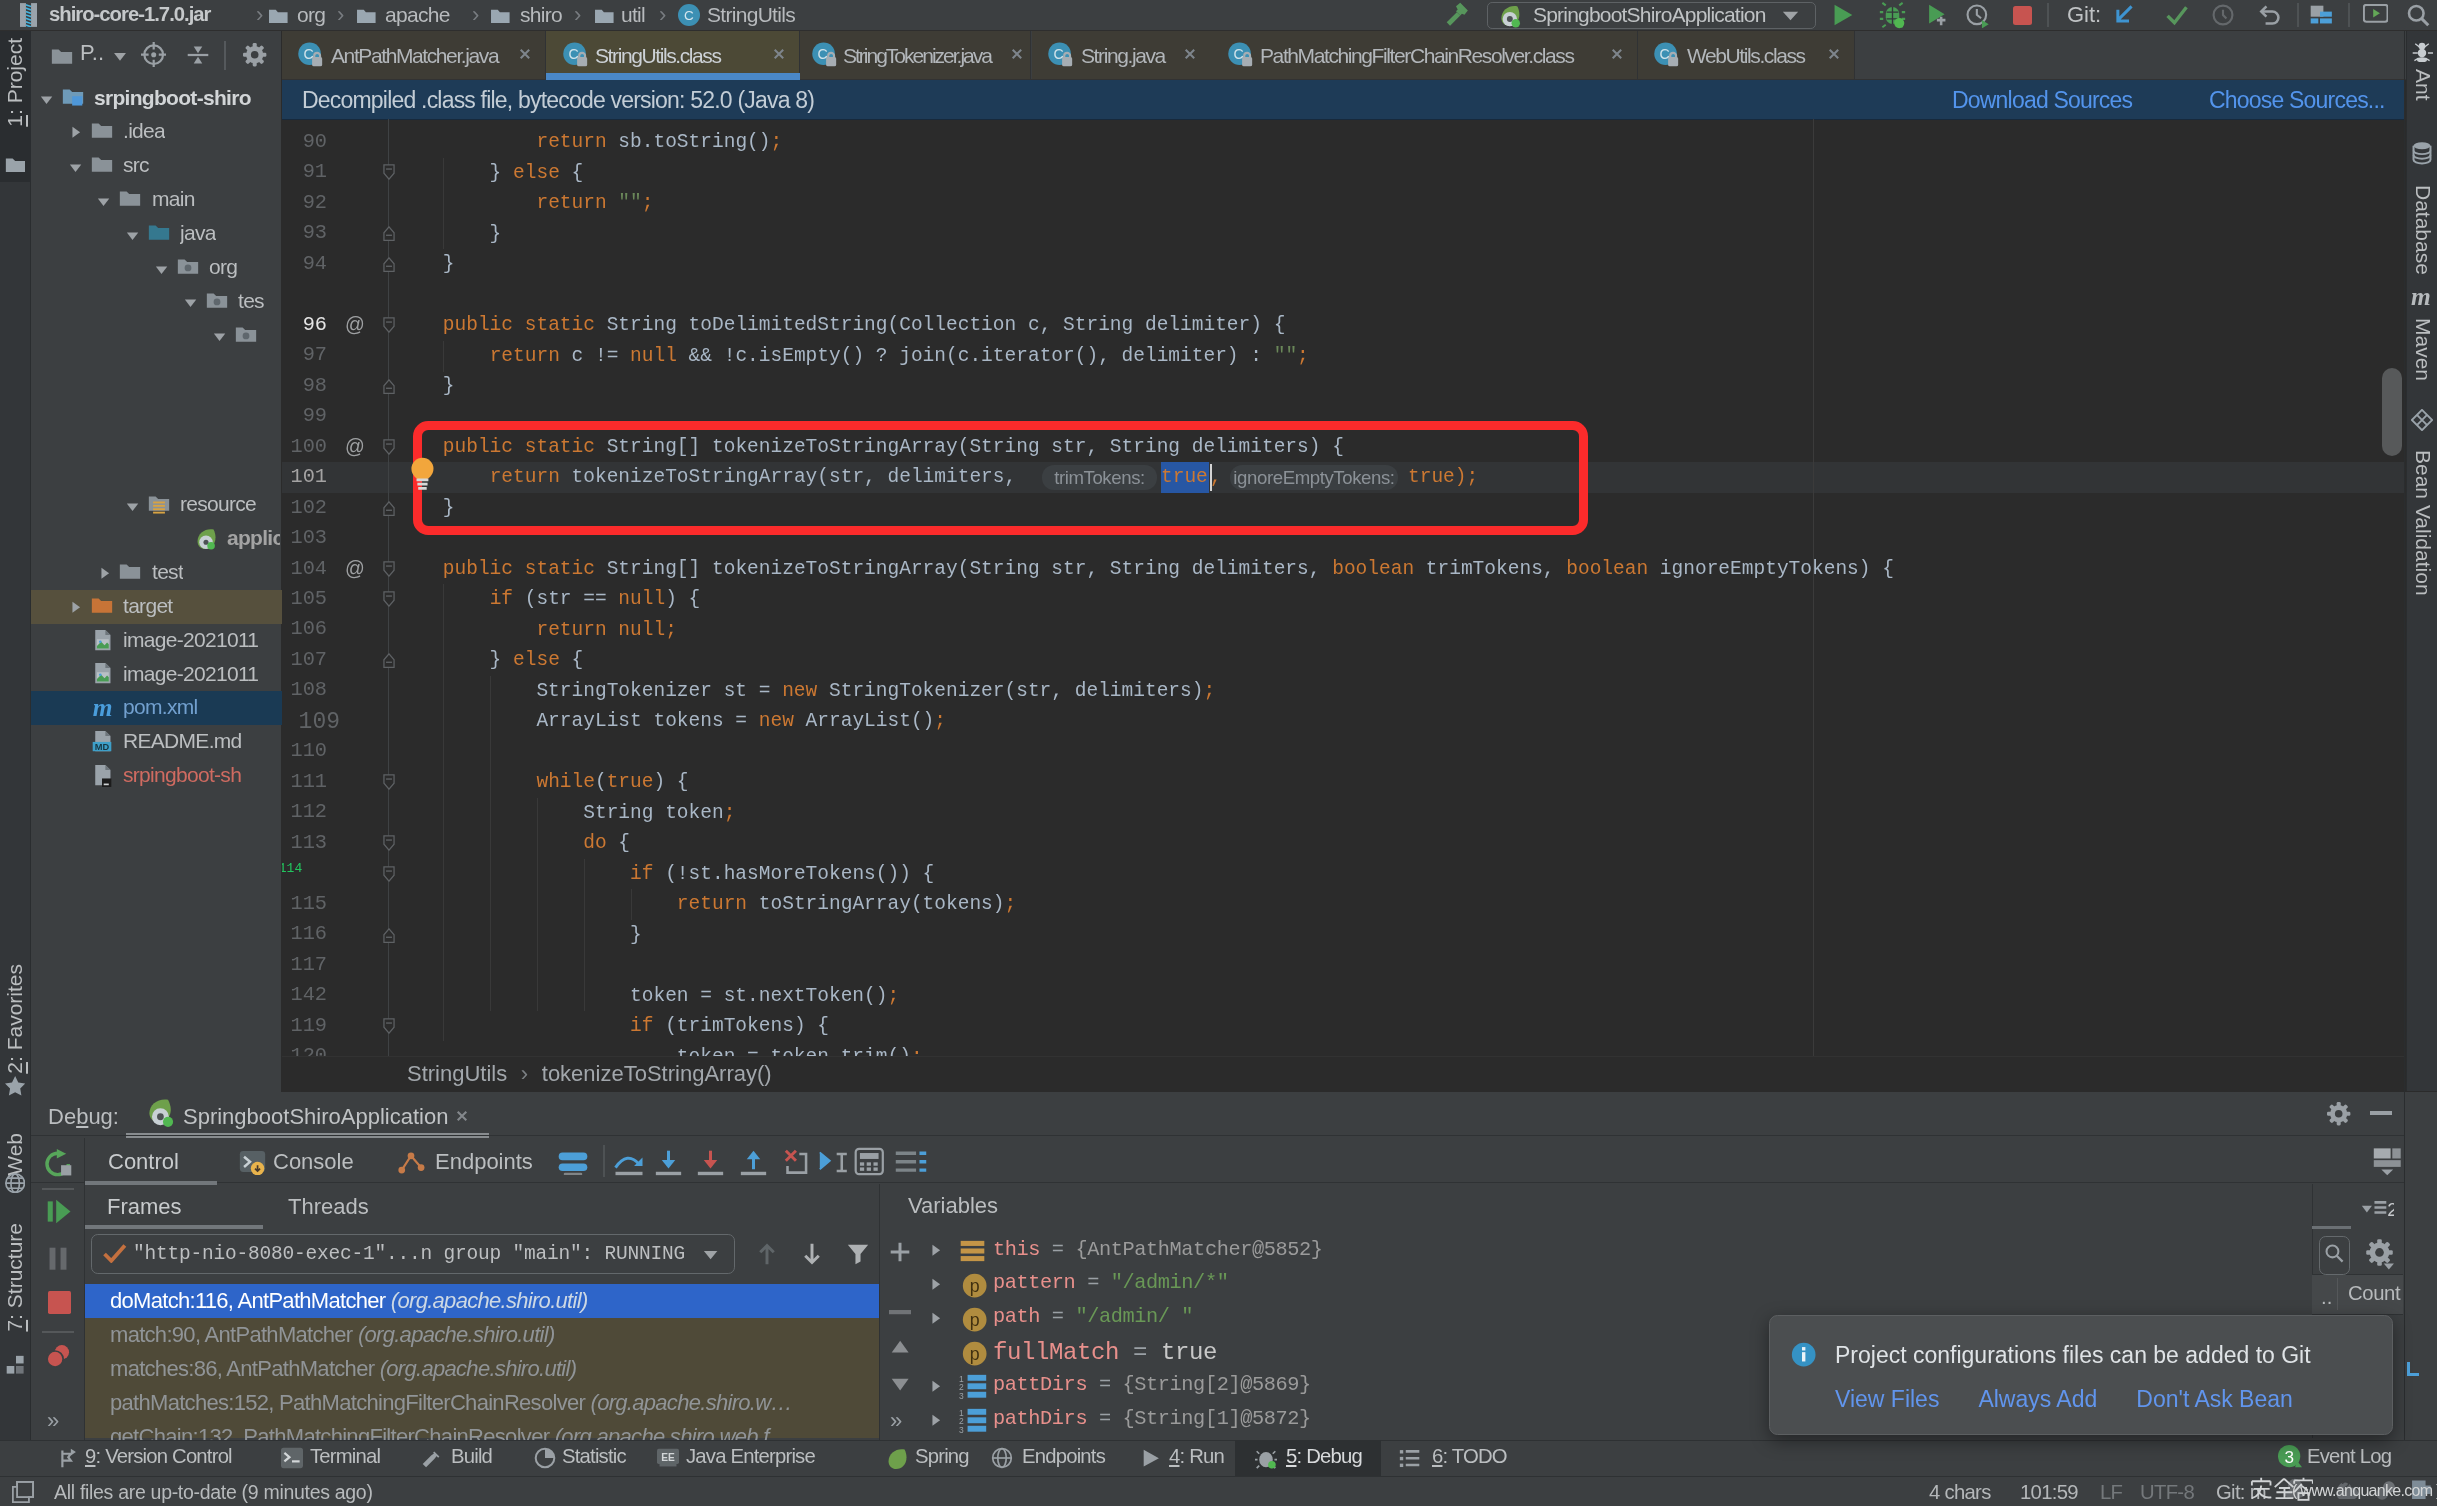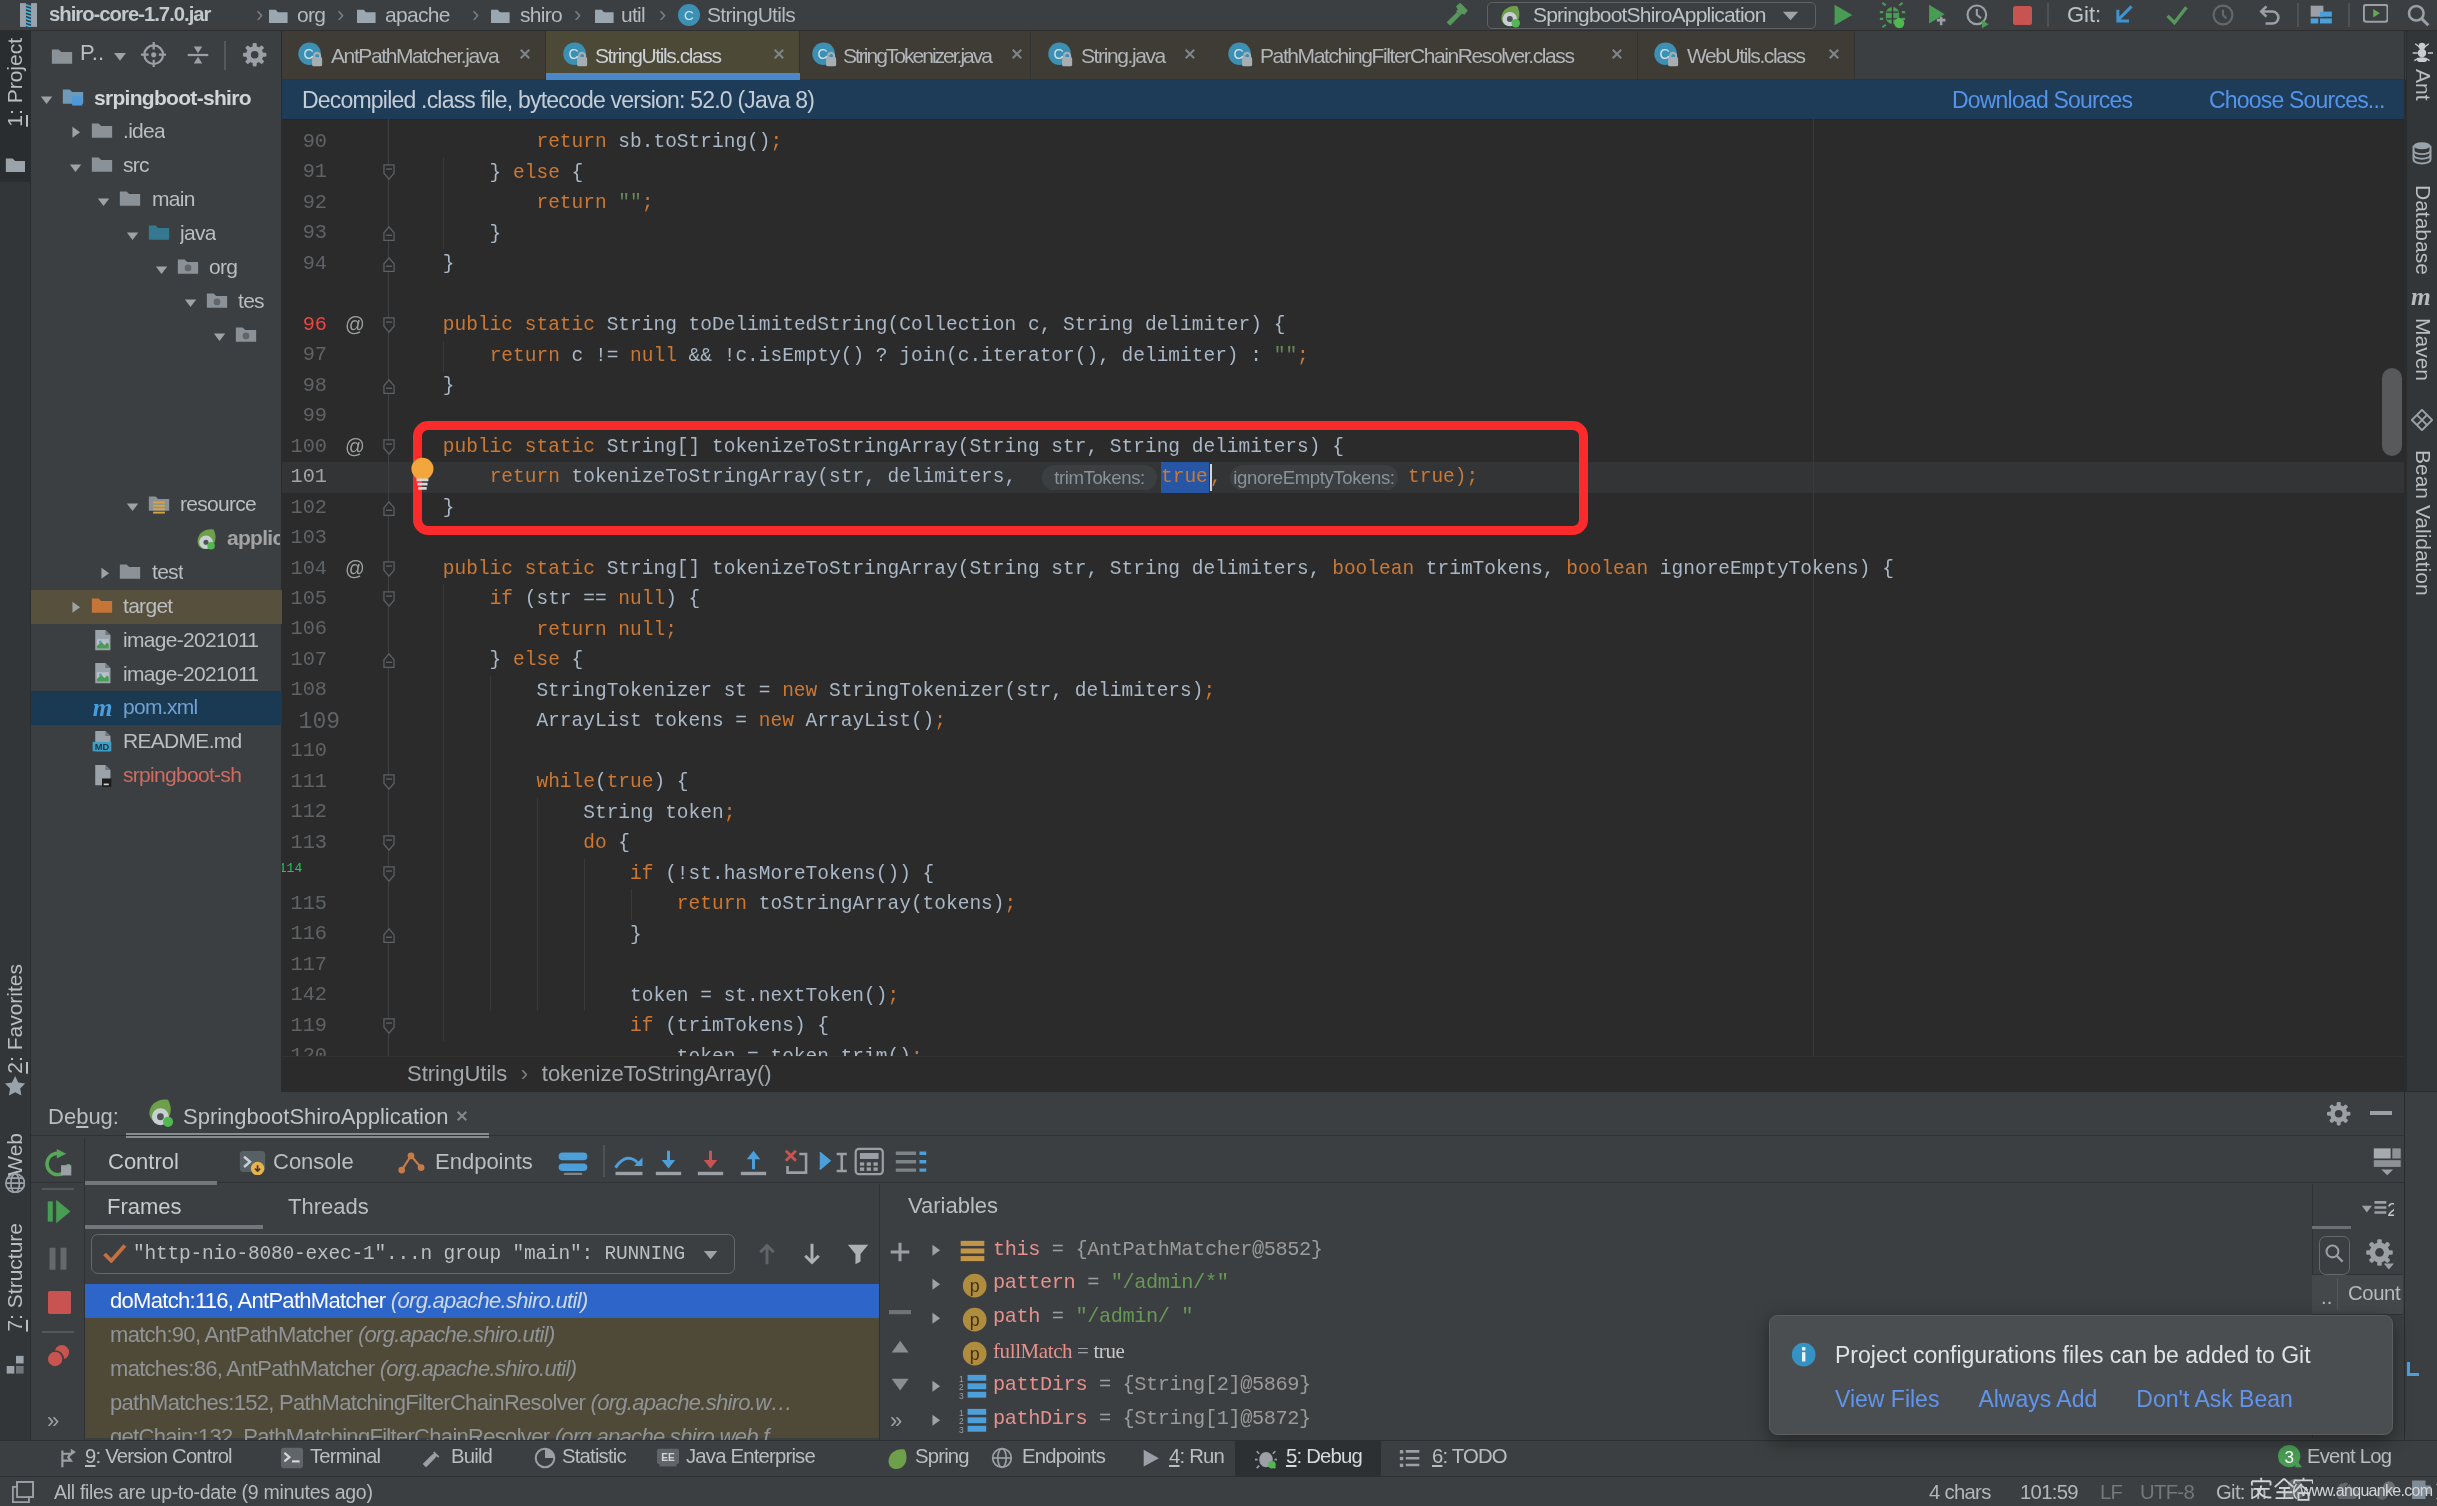--- a/index.html
+++ b/index.html
@@ -357,21 +357,21 @@
 <svg style="position:absolute;left:383px;top:226px;" class="" width="12" height="15.2" viewBox="0 0 14 18">
     <path d="M1 17 h12 v-9 l-6 -7 -6 7 z" fill="#2b2b2b" stroke="#5e6164" stroke-width="1.5"></path>
     <path d="M3.5 11 h7" stroke="#5e6164" stroke-width="1.6"></path>
   </svg>
 <div class="abs" style="left:254px;top:252px;width:73px;text-align:right;font-family:'Liberation Mono',monospace;font-size:20.3px;color:#606366">94</div>
 <svg style="position:absolute;left:383px;top:257px;" class="" width="12" height="15.2" viewBox="0 0 14 18">
     <path d="M1 17 h12 v-9 l-6 -7 -6 7 z" fill="#2b2b2b" stroke="#5e6164" stroke-width="1.5"></path>
     <path d="M3.5 11 h7" stroke="#5e6164" stroke-width="1.6"></path>
   </svg>
 <div class="abs" style="left:254px;top:282px;width:73px;text-align:left;font-family:'Liberation Mono',monospace;font-size:20.3px;color:#fde047">95</div>
-<div class="abs" style="left:254px;top:313px;width:73px;text-align:right;font-family:'Liberation Mono',monospace;font-size:20.3px;color:#ef4444">96</div>
+<div class="abs" style="left:254px;top:313px;width:73px;text-align:right;font-family:'Liberation Mono',monospace;font-size:20.3px;color:#e5e5e5">96</div>
 <div class="abs" style="left:345px;top:313px;font-size:19.5px;color:#9ea0a2">@</div>
 <svg style="position:absolute;left:383px;top:317px;" class="" width="12" height="16" viewBox="0 0 14 19">
     <path d="M1 1 h12 v10 l-6 7 -6 -7 z" fill="#2b2b2b" stroke="#5e6164" stroke-width="1.5"></path>
     <path d="M3.5 6 h7" stroke="#5e6164" stroke-width="1.6"></path>
   </svg>
 <div class="abs" style="left:254px;top:343px;width:73px;text-align:right;font-family:'Liberation Mono',monospace;font-size:20.3px;color:#606366">97</div>
 <div class="abs" style="left:254px;top:374px;width:73px;text-align:right;font-family:'Liberation Mono',monospace;font-size:20.3px;color:#606366">98</div>
 <svg style="position:absolute;left:383px;top:379px;" class="" width="12" height="15.2" viewBox="0 0 14 18">
     <path d="M1 17 h12 v-9 l-6 -7 -6 7 z" fill="#2b2b2b" stroke="#5e6164" stroke-width="1.5"></path>
     <path d="M3.5 11 h7" stroke="#5e6164" stroke-width="1.6"></path>
@@ -722,21 +722,21 @@
   </svg>
 <svg style="position:absolute;left:962px;top:1307px;" class="" width="25.4" height="25.4" viewBox="0 0 30 30">
     <circle cx="15" cy="15" r="14" fill="#b08c3f"></circle>
     <text x="15" y="23" text-anchor="middle" font-family="Liberation Sans" font-size="21" fill="#403010">p</text>
   </svg>
 <div class="abs" style="left:993px;top:1305px;font-family:'Liberation Mono',monospace;font-size:20.3px;letter-spacing:-0.4px;white-space:nowrap"><span style="color:#e8908c">path</span><span style="color:#9aa0a5"> = </span><span style="color:#699856">"/admin/ "</span></div>
 <svg style="position:absolute;left:962px;top:1341px;" class="" width="25.4" height="25.4" viewBox="0 0 30 30">
     <circle cx="15" cy="15" r="14" fill="#b08c3f"></circle>
     <text x="15" y="23" text-anchor="middle" font-family="Liberation Sans" font-size="21" fill="#403010">p</text>
   </svg>
-<div class="abs" style="left:993px;top:1339px;font-family:Liberation Serif, serif;font-size:21px;letter-spacing:-0.4px;white-space:nowrap"><span style="color:#e8908c">fullMatch</span><span style="color:#9aa0a5"> = </span><span style="color:#c8c8c8">true</span></div>
+<div class="abs" style="left:993px;top:1339px;font-family:Liberation Mono, monospace;font-size:24px;letter-spacing:-0.4px;white-space:nowrap"><span style="color:#e8908c">fullMatch</span><span style="color:#9aa0a5"> = </span><span style="color:#c8c8c8">true</span></div>
 <svg style="position:absolute;left:929px;top:1380px;" class="" width="12" height="12.7" viewBox="0 0 14 15">
     <path fill="#9da2a6" d="M4 1 L13 7.5 L4 14 z"></path>
   </svg>
 <svg style="position:absolute;left:959px;top:1374px;" class="" width="29" height="25.4" viewBox="0 0 34 30">
     <text x="0" y="9" font-size="10" fill="#9aa0a5" font-family="Liberation Sans">1</text>
     <text x="0" y="19" font-size="10" fill="#9aa0a5" font-family="Liberation Sans">2</text>
     <text x="0" y="29" font-size="10" fill="#9aa0a5" font-family="Liberation Sans">3</text>
     <rect x="10" y="1" width="22" height="7" fill="#4c9fd8"></rect>
     <rect x="10" y="11" width="22" height="7" fill="#4c9fd8"></rect>
     <rect x="10" y="21" width="22" height="7" fill="#4c9fd8"></rect>

